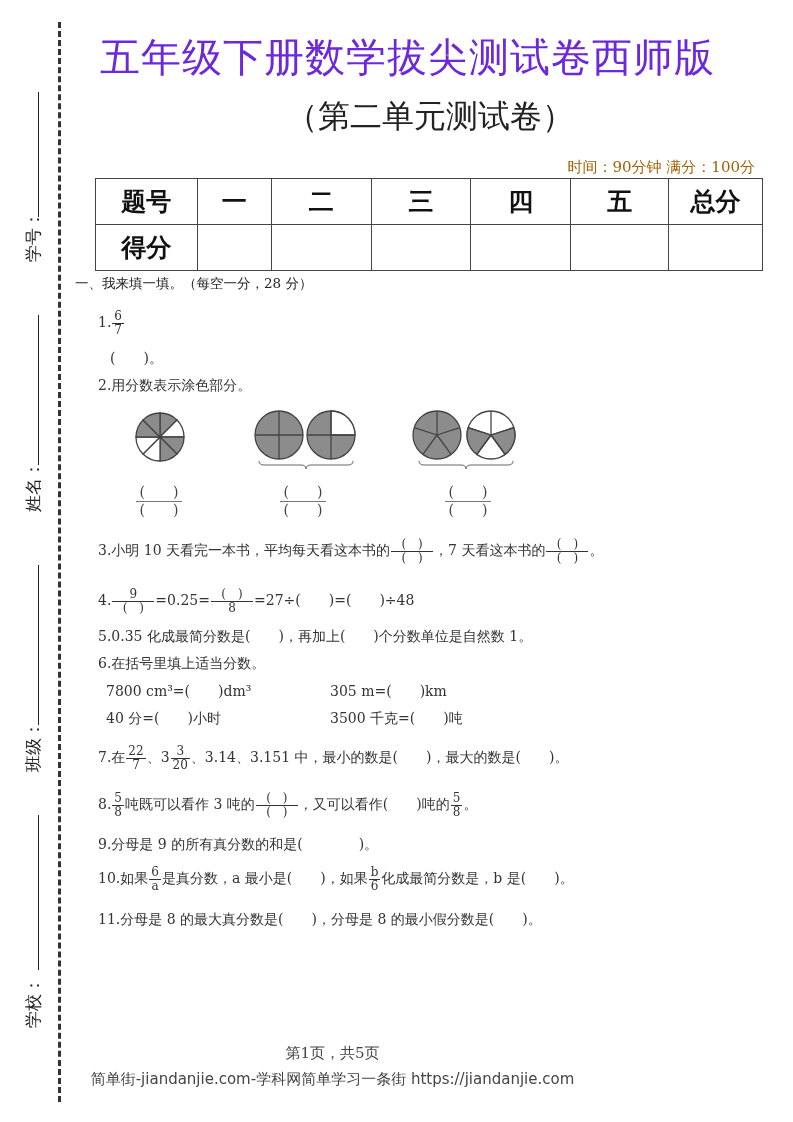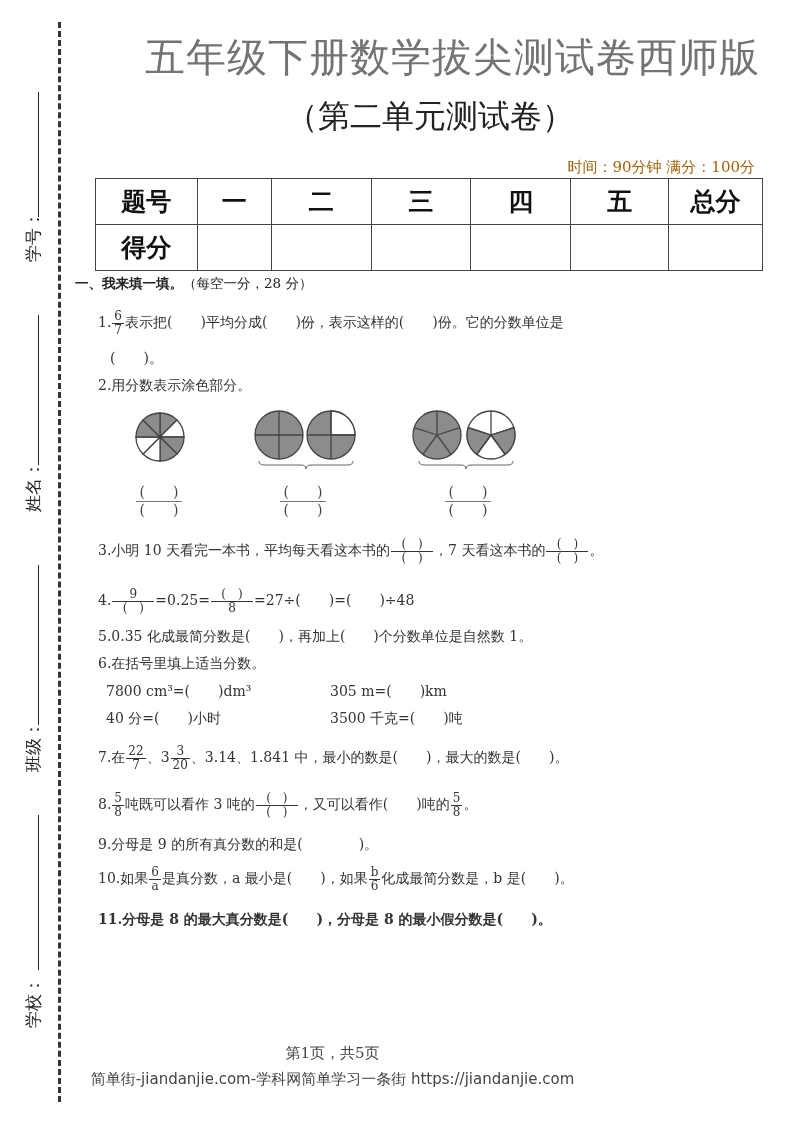--- a/index.html
+++ b/index.html
@@ -2,29 +2,29 @@
 <html><head>
 <meta charset="utf-8">
 <style>
   html, body { margin:0; padding:0; }
   body { width:793px; height:1122px; background:#fff; position:relative; overflow:hidden;
          font-family:"DejaVu Serif","Liberation Serif",serif; color:#222; }
   .dash-line { position:absolute; left:58px; top:22px; height:1080px; border-left:3px dashed #333; }
   .side-label { position:absolute; left:22px; transform:rotate(-90deg); transform-origin:left top;
                 font-family:"DejaVu Sans",sans-serif; font-size:17px; white-space:nowrap; color:#222; }
   .side-rule { position:absolute; left:38px; width:0; border-left:1.5px solid #222; }
-  .title { position:absolute; left:100px; top:30px; width:660px; text-align:right;
-           font-size:40px; letter-spacing:1px; font-family:"DejaVu Serif",serif; color:#737373; }
+  .title { position:absolute; left:100px; top:30px; width:660px; text-align:left;
+           font-size:40px; letter-spacing:1px; font-family:"DejaVu Serif",serif; color:#6d28d9; }
   .subtitle { position:absolute; left:260px; top:95px; width:340px; text-align:center; font-size:32px; color:#222; }
   .meta { position:absolute; right:38px; top:158px; font-size:15px; color:#a16207; }
   table.score { position:absolute; left:95px; top:178px; width:668px; border-collapse:collapse;padding-left:24px; }
   table.score td { border:1.5px solid #444; text-align:center; height:43px; font-size:25px;
                    font-family:"DejaVu Sans",sans-serif; font-weight:bold; color:#111; }
   .sec-head { position:absolute; left:75px; top:275px; font-size:13.5px; font-family:"DejaVu Sans",sans-serif; }
-  .sec-head b { font-weight:bold; }
+  .sec-head b { font-weight:normal; }
   .sec-head .note { font-weight:normal; font-family:"DejaVu Serif",serif; }
   .q { position:absolute; left:98px; font-size:14px; color:#333; white-space:nowrap; font-family:"DejaVu Serif",serif; }
   .frac { display:inline-block; vertical-align:middle; text-align:center; line-height:1.05; margin:0 1px; }
   .frac .n { display:block; border-bottom:1px solid #333; padding:0 2px; font-size:12px; }
   .frac .d { display:block; font-size:12px; padding:0 2px; }
   .frac.wide .n, .frac.wide .d { min-width:38px; }
   .pie { position:absolute; }
   .brace { position:absolute; }
   .ansfrac { position:absolute; text-align:center; font-size:14px; color:#444; line-height:1.2; }
   .ansfrac .n { display:block; border-bottom:1.5px solid #777; width:46px; }
@@ -75,21 +75,21 @@
     <td></td>
   </tr>
 </tbody>
   </table>
 
 <div class="sec-head">
   <b>一、我来填一填。</b><span class="note">（每空一分，28 分）</span>
 </div>
 
 <div class="q" style="top:310px;">
-  <span>1.</span><span class="frac"><span class="n">6</span><span class="d">7</span></span><span>表示把(　　)平均分成(　　)份，表示这样的(　　)份。它的分数单位是</span>
+  <span>1.</span><span class="frac"><span class="n">6</span><span class="d">7</span></span>
 </div>
 <div class="q" style="top:350px;left:110px;">(　　)。</div>
 
 <div class="q" style="top:377px;">2.用分数表示涂色部分。</div>
 
 <svg class="pie" style="left:134px;top:411px;" width="52" height="52" viewBox="-26 -26 52 52">
   <g stroke="#444" stroke-width="1.3">
     <path d="M0 0 L0 -24 A24 24 0 0 1 17 -17 Z" fill="#8c8c8c"></path>
     <path d="M0 0 L17 -17 A24 24 0 0 1 24 0 Z" fill="#fff"></path>
     <path d="M0 0 L24 0 A24 24 0 0 1 17 17 Z" fill="#8c8c8c"></path>
@@ -161,29 +161,29 @@
 
 <div class="q" style="top:628px;">5.0.35 化成最简分数是(　　)，再加上(　　)个分数单位是自然数 1。</div>
 
 <div class="q" style="top:655px;">6.在括号里填上适当分数。</div>
 <div class="q" style="top:683px;left:106px;">7800 cm³=(　　)dm³</div>
 <div class="q" style="top:683px;left:330px;">305 m=(　　)km</div>
 <div class="q" style="top:710px;left:106px;">40 分=(　　)小时</div>
 <div class="q" style="top:710px;left:330px;">3500 千克=(　　)吨</div>
 
 <div class="q" style="top:745px;">
-  <span>7.在</span><span class="frac"><span class="n">22</span><span class="d">7</span></span><span>、3</span><span class="frac"><span class="n">3</span><span class="d">20</span></span><span>、3.14、1.841 中，最小的数是(　　)，最大的数是(　　)。</span>
+  <span>7.在</span><span class="frac"><span class="n">22</span><span class="d">7</span></span><span>、3</span><span class="frac"><span class="n">3</span><span class="d">20</span></span><span>、3.14、3.151 中，最小的数是(　　)，最大的数是(　　)。</span>
 </div>
 
 <div class="q" style="top:792px;">
   <span>8.</span><span class="frac"><span class="n">5</span><span class="d">8</span></span><span>吨既可以看作 3 吨的</span><span class="frac wide"><span class="n">(　)</span><span class="d">(　)</span></span><span>，又可以看作(　　)吨的</span><span class="frac"><span class="n">5</span><span class="d">8</span></span><span>。</span>
 </div>
 
 <div class="q" style="top:836px;">9.分母是 9 的所有真分数的和是(　　　　)。</div>
 
 <div class="q" style="top:866px;">
   <span>10.如果</span><span class="frac"><span class="n">6</span><span class="d">a</span></span><span>是真分数，a 最小是(　　)，如果</span><span class="frac"><span class="n">b</span><span class="d">6</span></span><span>化成最简分数是，b 是(　　)。</span>
 </div>
 
-<div class="q" style="top:911px;font-weight:bold;">11.分母是 8 的最大真分数是(　　)，分母是 8 的最小假分数是(　　)。</div>
+<div class="q" style="top:911px;">11.分母是 8 的最大真分数是(　　)，分母是 8 的最小假分数是(　　)。</div>
 
 <div class="footer site">简单街-jiandanjie.com-学科网简单学习一条街 https://jiandanjie.com</div>
 <div class="footer page">第1页，共5页</div>
 
 </body></html>

